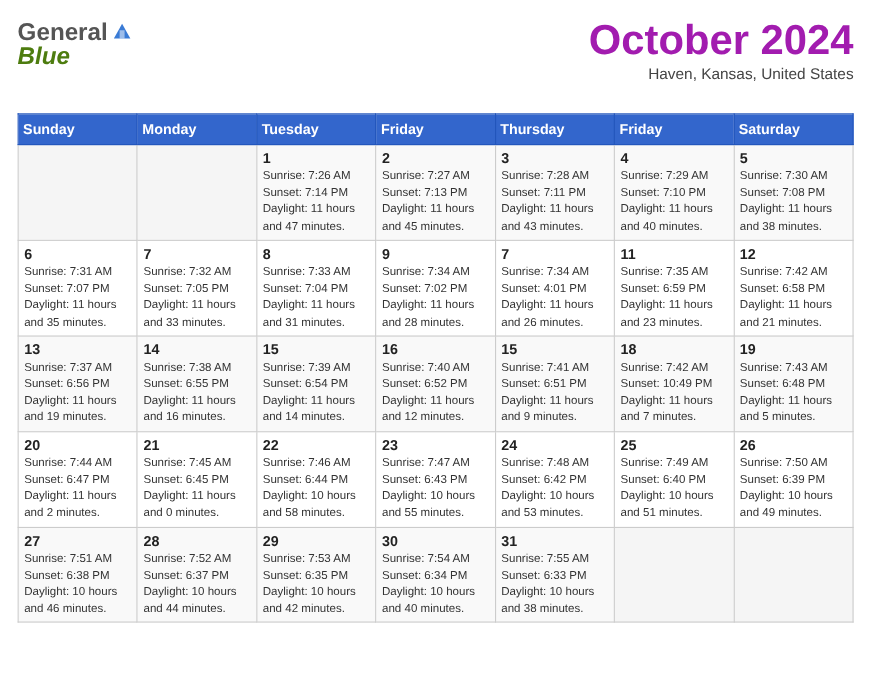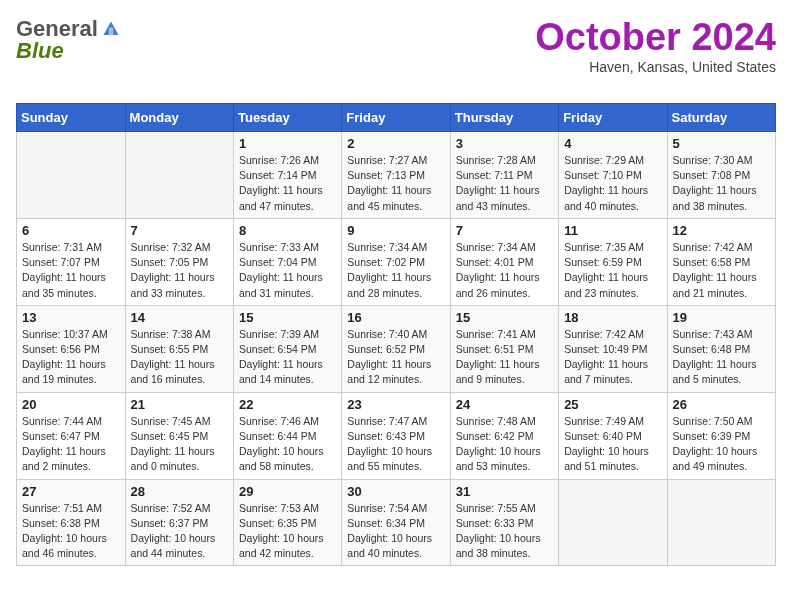--- a/index.html
+++ b/index.html
@@ -195,21 +195,21 @@
         <td>
           <span class="day-num">12</span>
           <div class="day-info">Sunrise: 7:42 AM
 Sunset: 6:58 PM
 Daylight: 11 hours and 21 minutes.</div>
         </td>
       </tr>
       <tr>
         <td>
           <span class="day-num">13</span>
-          <div class="day-info">Sunrise: 10:37 AM
+          <div class="day-info">Sunrise: 7:37 AM
 Sunset: 6:56 PM
 Daylight: 11 hours and 19 minutes.</div>
         </td>
         <td>
           <span class="day-num">14</span>
           <div class="day-info">Sunrise: 7:38 AM
 Sunset: 6:55 PM
 Daylight: 11 hours and 16 minutes.</div>
         </td>
         <td>

